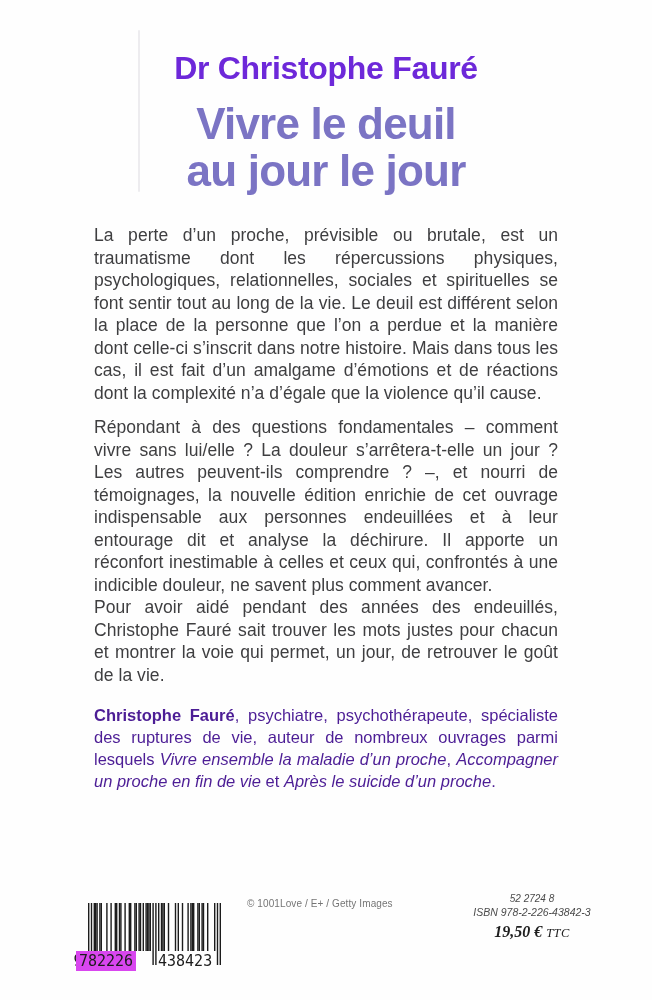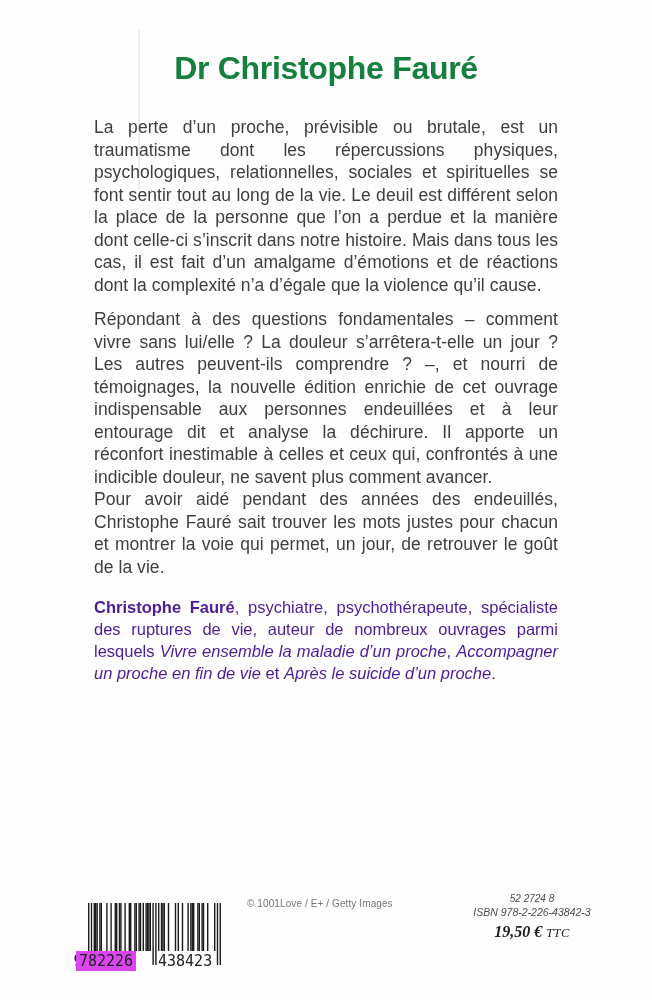--- a/index.html
+++ b/index.html
@@ -13,21 +13,21 @@
   .crease{
     position:absolute;left:138px;top:30px;width:2px;height:162px;
     background:#edecef;border-radius:2px;
   }
   .column{
     position:absolute;left:94px;top:50px;width:464px;
   }
   .author{
     margin:0;text-align:center;
     font-size:32px;font-weight:700;letter-spacing:-0.3px;
-    color:#15803d;line-height:36px;
+    color:#6d28d9;line-height:36px;
   }
   .title{
     margin:14px 0 0 0;text-align:center;
     font-size:44px;font-weight:700;letter-spacing:-0.8px;
     color:#7b74c4;line-height:47px;
   }
   .blurb p{
     margin:0;text-align:justify;
     font-size:17.5px;line-height:22.5px;color:#3e3e40;
     letter-spacing:0.05px;
@@ -72,20 +72,24 @@
 </style>
 </head>
 <body>
 
 <div class="cover">
 
   <div class="crease"></div>
 
   <div class="column">
     <h1 class="author">Dr Christophe Fauré</h1>
+    <h2 class="title">
+      <span>Vivre le deuil</span><br>
+      <span>au jour le jour</span>
+    </h2>
 
     <div class="blurb">
       <p class="p1">La perte d’un proche, prévisible ou brutale, est un traumatisme dont les répercussions physiques, psychologiques, relationnelles, sociales et spirituelles se font sentir tout au long de la vie. Le deuil est différent selon la place de la personne que l’on a perdue et la manière dont celle-ci s’inscrit dans notre histoire. Mais dans tous les cas, il est fait d’un amalgame d’émotions et de réactions dont la complexité n’a d’égale que la violence qu’il cause.</p>
       <p class="p2">Répondant à des questions fondamentales – comment vivre sans lui/elle ? La douleur s’arrêtera-t-elle un jour ? Les autres peuvent-ils comprendre ? –, et nourri de témoignages, la nouvelle édition enrichie de cet ouvrage indispensable aux personnes endeuillées et à leur entourage dit et analyse la déchirure. Il apporte un réconfort inestimable à celles et ceux qui, confrontés à une indicible douleur, ne savent plus comment avancer.</p>
       <p class="p3">Pour avoir aidé pendant des années des endeuillés, Christophe Fauré sait trouver les mots justes pour chacun et montrer la voie qui permet, un jour, de retrouver le goût de la vie.</p>
     </div>
 
     <p class="bio"><span class="bold">Christophe Fauré</span><span>, psychiatre, psychothérapeute, spécialiste des ruptures de vie, auteur de nombreux ouvrages parmi lesquels </span><span class="italic">Vivre ensemble la maladie d’un proche</span><span>, </span><span class="italic">Accompagner un proche en fin de vie</span><span> et </span><span class="italic">Après le suicide d’un proche</span><span>.</span></p>
   </div>
 

